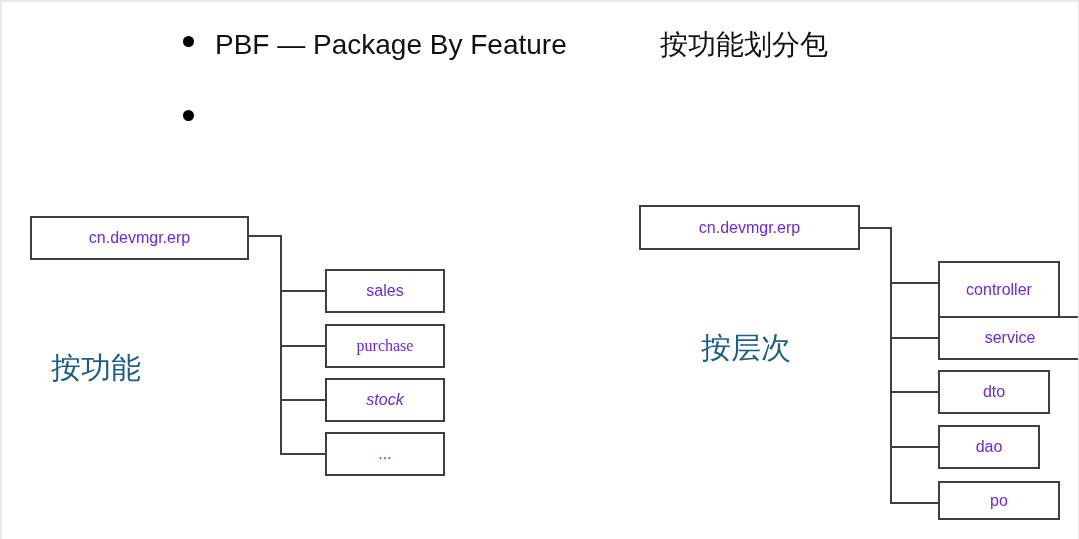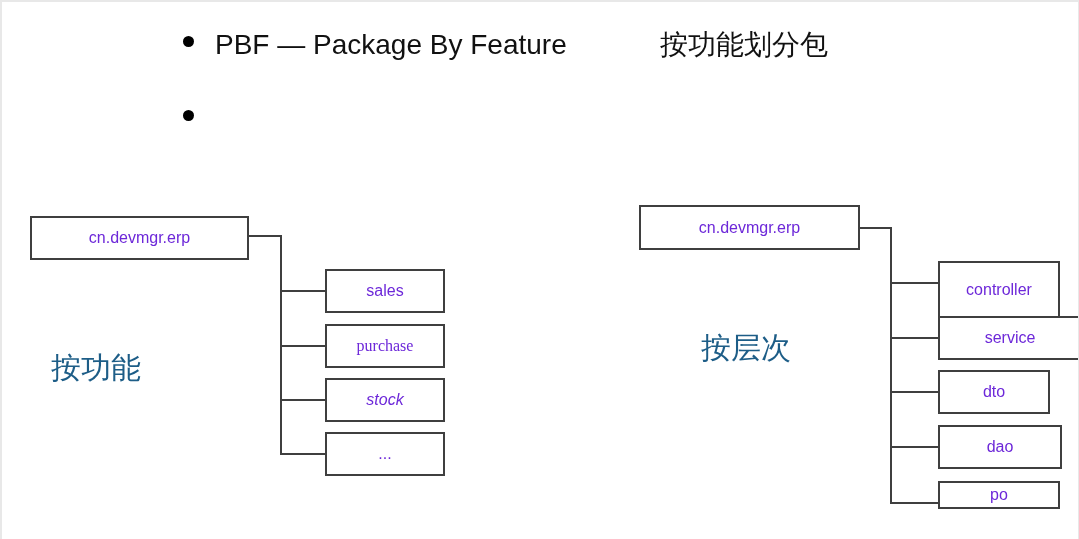--- a/index.html
+++ b/index.html
@@ -88,19 +88,19 @@
     <div class="vline" style="left:888px; top:225px; width:2px; height:277px;"></div>
     <div class="hline" style="left:890px; top:280px; width:46px; height:2px;"></div>
     <div class="hline" style="left:890px; top:335px; width:46px; height:2px;"></div>
     <div class="hline" style="left:890px; top:389px; width:46px; height:2px;"></div>
     <div class="hline" style="left:890px; top:444px; width:46px; height:2px;"></div>
     <div class="hline" style="left:890px; top:500px; width:46px; height:2px;"></div>
 
     <div class="node-box" style="left:936px; top:259px; width:122px; height:58px;">controller</div>
     <div class="node-box" style="left:936px; top:314px; width:144px; height:44px;text-align:center;">service</div>
     <div class="node-box" style="left:936px; top:368px; width:112px; height:44px;">dto</div>
-    <div class="node-box" style="left:936px; top:423px; width:124px; height:44px;">dao</div>
-    <div class="node-box" style="left:936px; top:479px; width:122px; height:28px;">po</div>
+    <div class="node-box" style="left:936px; top:423px; width:102px; height:44px;">dao</div>
+    <div class="node-box" style="left:936px; top:479px; width:122px; height:39px;">po</div>
 
     <div class="tree-label" style="left:698px; top:331px;">按层次</div>
   </div>
 
 </div>
 
 </body></html>

